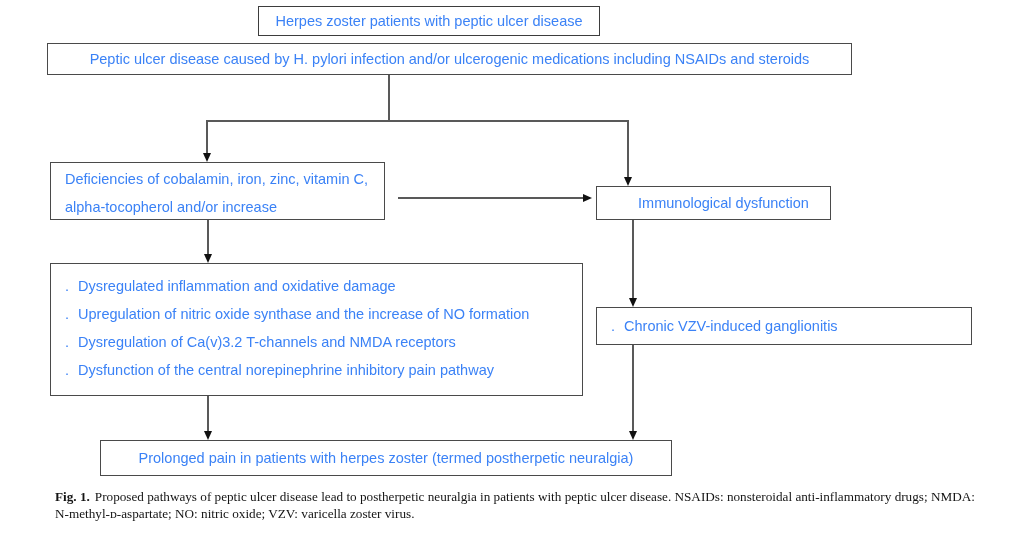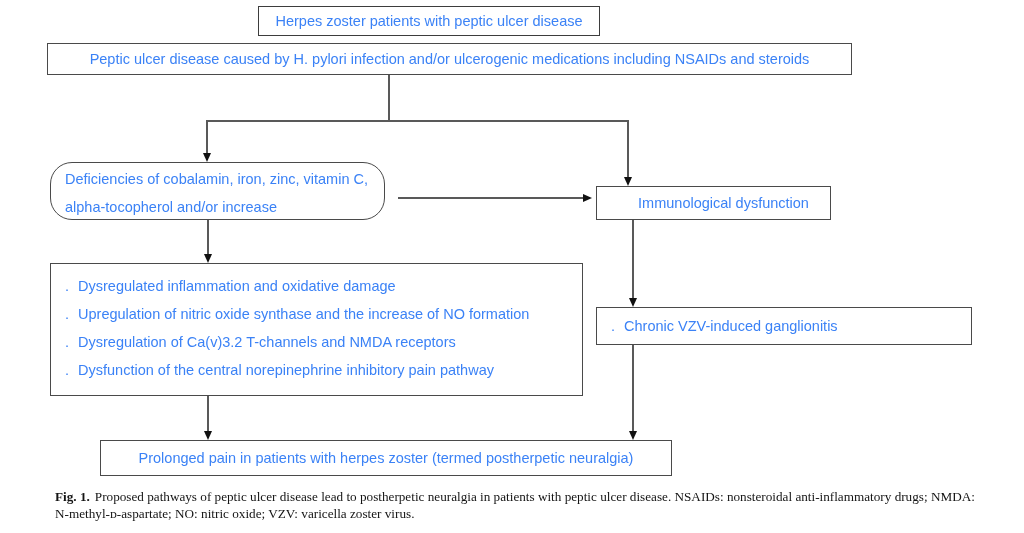--- a/index.html
+++ b/index.html
@@ -22,21 +22,21 @@
     color: #3b82f6;
   }
   .center {
     display: flex;
     align-items: center;
     justify-content: center;
     text-align: center;
   }
   #b-herpes   { left: 258px; top: 6px;   width: 342px; height: 30px; border-color: #3d3d3d; }
   #b-peptic   { left: 47px;  top: 43px;  width: 805px; height: 32px; text-align: center; }
-  #b-defic    { left: 50px;  top: 162px; width: 335px; height: 58px; padding: 2px 14px; border-radius: 22px; }
+  #b-defic    { left: 50px;  top: 162px; width: 335px; height: 58px; padding: 2px 14px; }
   #b-defic .dline { line-height: 28px; white-space: nowrap; }
   #b-immuno   { left: 596px; top: 186px; width: 235px; height: 34px; padding-left: 20px; }
   #b-mech     { left: 50px;  top: 263px; width: 533px; height: 133px; padding: 8px 14px; }
   #b-gang     { left: 596px; top: 307px; width: 376px; height: 38px; display: flex; align-items: center; padding: 0 14px; }
   #b-prolong  { left: 100px; top: 440px; width: 572px; height: 36px; }
   .mrow { display: flex; align-items: baseline; line-height: 28px; white-space: nowrap; }
   .blt  { margin-right: 9px; }
   .line { position: absolute; background: #595959; }
   .ah-down {
     position: absolute; width: 0; height: 0;

